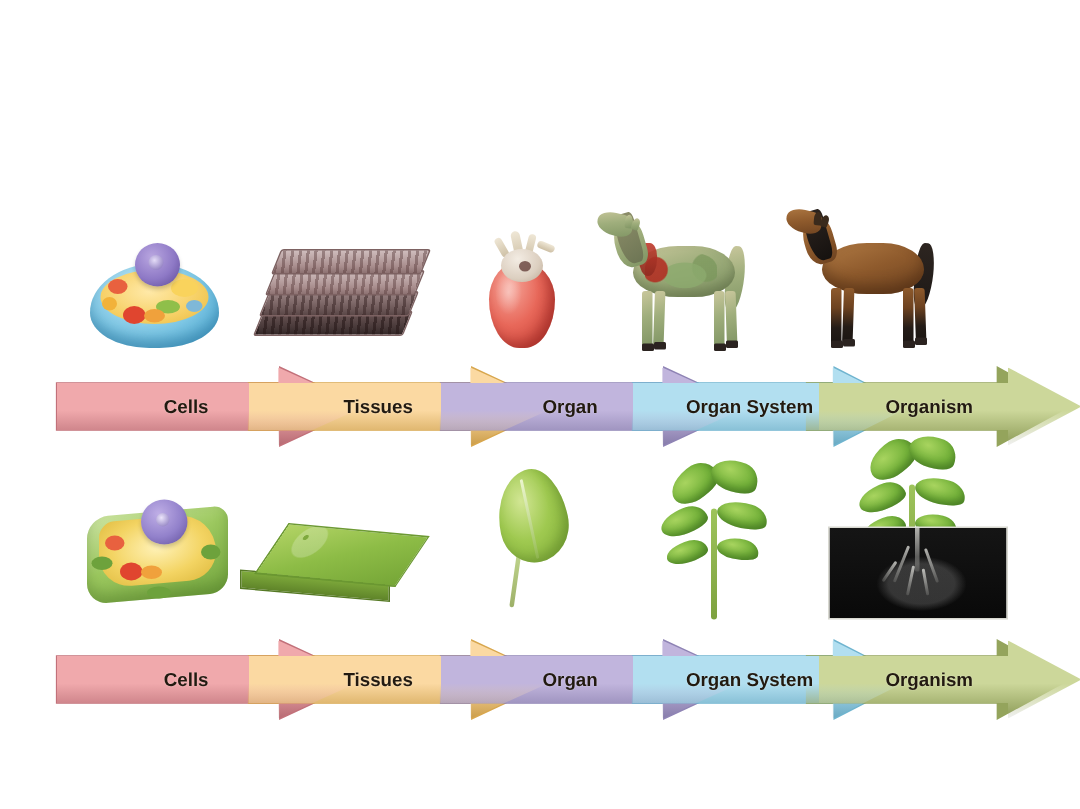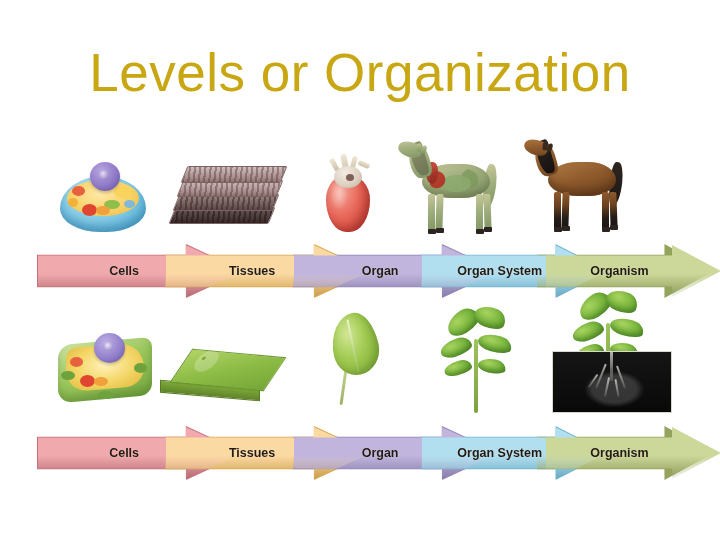--- a/index.html
+++ b/index.html
@@ -361,21 +361,20 @@
   #plant-organism .root.r2 { left: 68px; top: 76px; width: 2px; height: 24px; transform: rotate(-20deg); }
   #plant-organism .root.r3 { left: 54px; top: 88px; width: 2px; height: 20px; transform: rotate(12deg); }
   #plant-organism .root.r4 { left: 64px; top: 90px; width: 2px; height: 18px; transform: rotate(-10deg); }
   #plant-organism .root.r5 { left: 40px; top: 84px; width: 2px; height: 16px; transform: rotate(34deg); }
 </style>
 </head>
 <body>
 
 <div id="slide" style="background: rgb(255, 255, 255);">
 
-  <div id="title" style="color: rgb(200, 167, 18);">Levels or Organization</div>
 
   <div class="row" id="row-animal">
 
     <div class="animal-cell">
       <div class="ac-body"></div>
       <div class="ac-cyto"></div>
       <div class="org r1"></div>
       <div class="org r2"></div>
       <div class="org r3"></div>
       <div class="org g1"></div>

